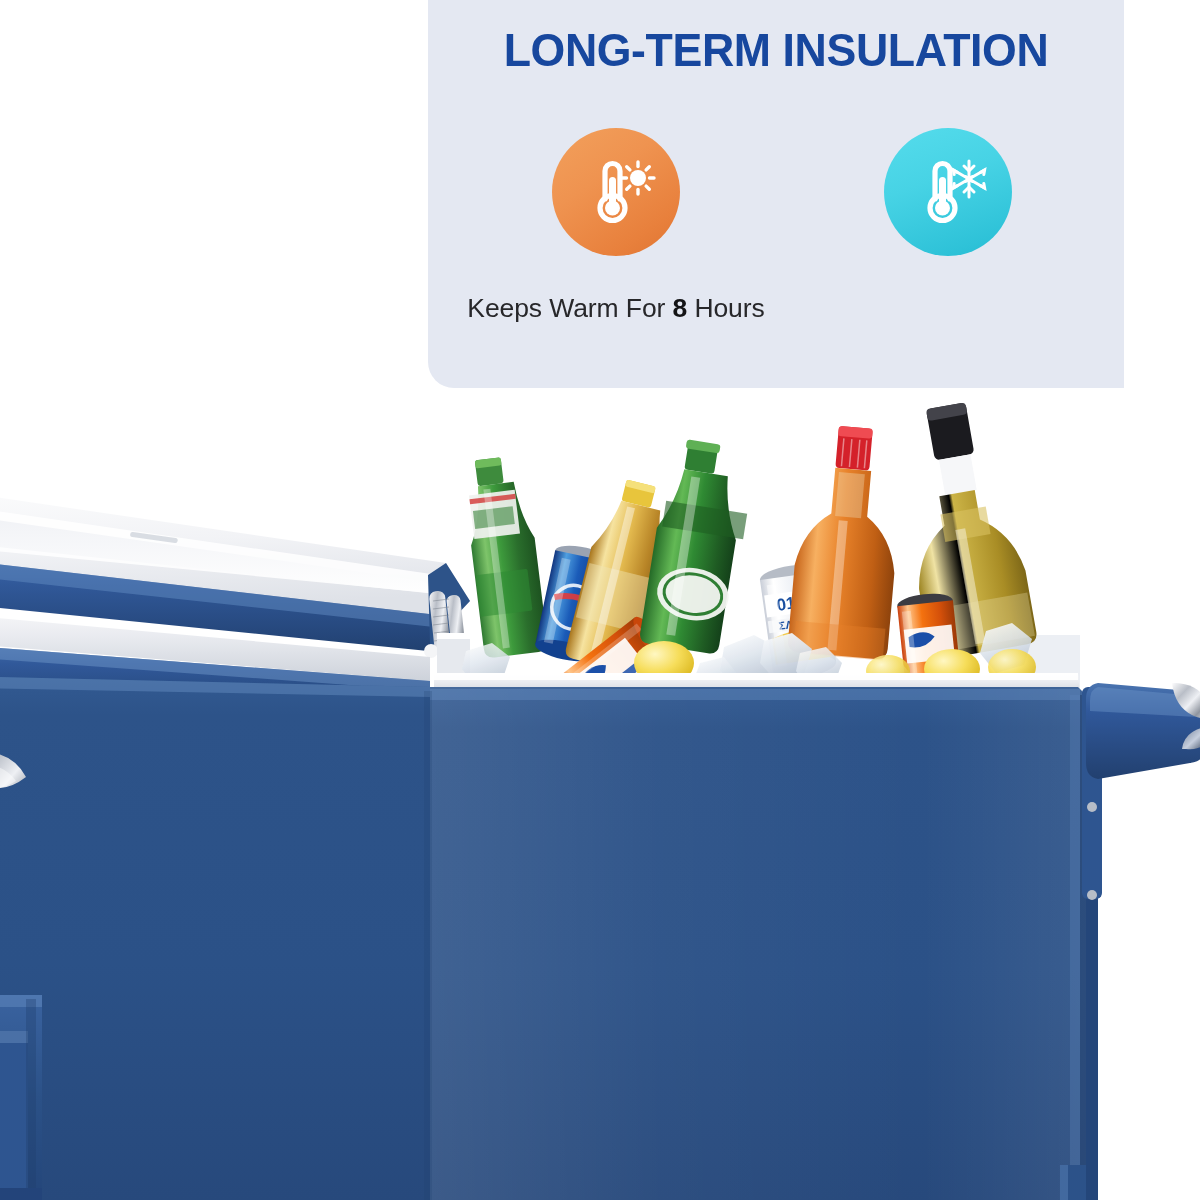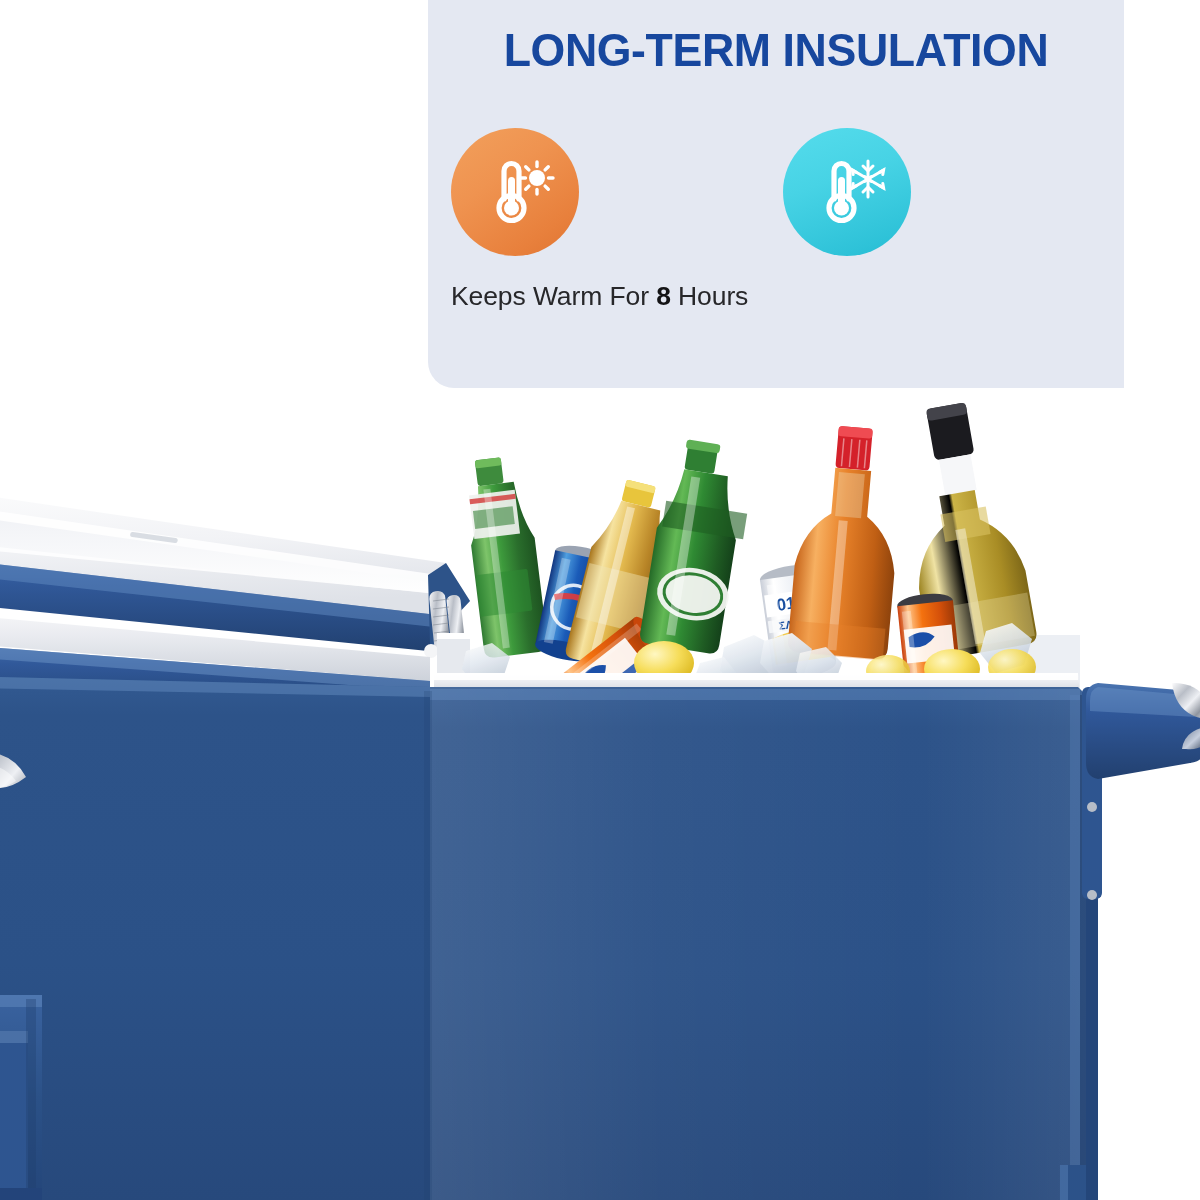--- a/index.html
+++ b/index.html
@@ -59,21 +59,22 @@
     right: 10px;
     top: 128px;
     display: flex;
     justify-content: space-around;
     align-items: flex-start;
   }
   .feature {
     width: 330px;
     display: flex;
     flex-direction: column;
-    align-items: flex-start;
+    align-items: center;
+    gap: 12px;
   }
   .feature-badge {
     width: 128px;
     height: 128px;
     border-radius: 50%;
     display: flex;
     align-items: center;
     justify-content: center;
     position: relative;
   }

